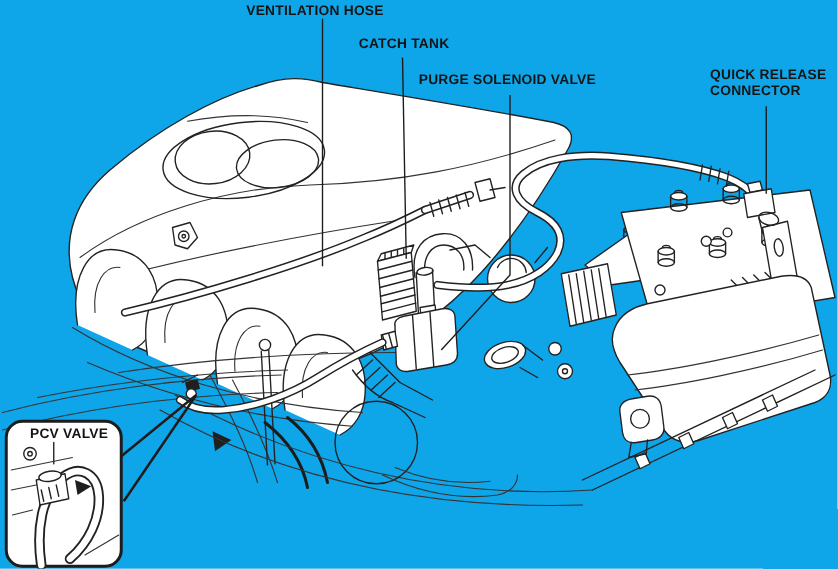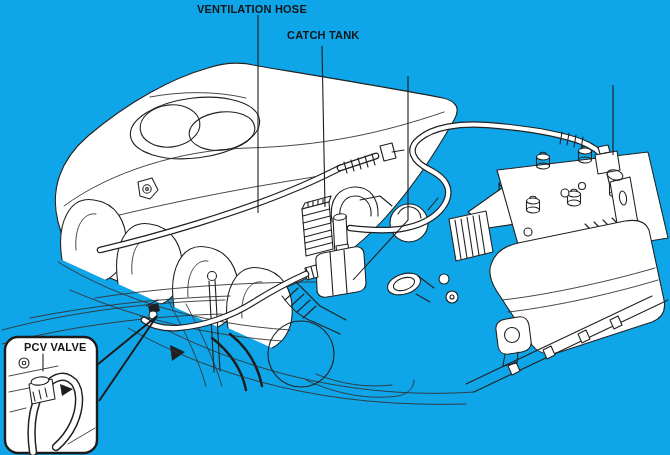--- a/index.html
+++ b/index.html
@@ -218,15 +218,18 @@
     <path class="hoseB-i" d="M33,452 C29,424 33,396 50,382 C64,371 78,379 79,397 C80,415 71,434 56,447"></path>
     <path class="lnw" d="M29,384 L52,379 L55,399 L32,404 Z"></path>
     <ellipse cx="40" cy="381" rx="9" ry="4" transform="rotate(-8 40 381)" class="lnw"></ellipse>
     <path class="ln" d="M33,392 L35,401 M39,390 L41,399 M45,388 L47,397"></path>
     <polygon class="dark" points="60,384 73,389 62,396"></polygon>
   </g>
 </svg>
 
 <div class="lbl" style="left:197px;top:3px;">VENTILATION HOSE</div>
 <div class="lbl" style="left:287px;top:29px;">CATCH TANK</div>
+<div class="lbl" style="left:335px;top:58px;">PURGE SOLENOID VALVE</div>
+<div class="lbl" style="left:568px;top:54px;">QUICK RELEASE
+CONNECTOR</div>
 <div class="lbl" style="left:24px;top:341px;">PCV VALVE</div>
 
 </div>
 
 </body></html>

